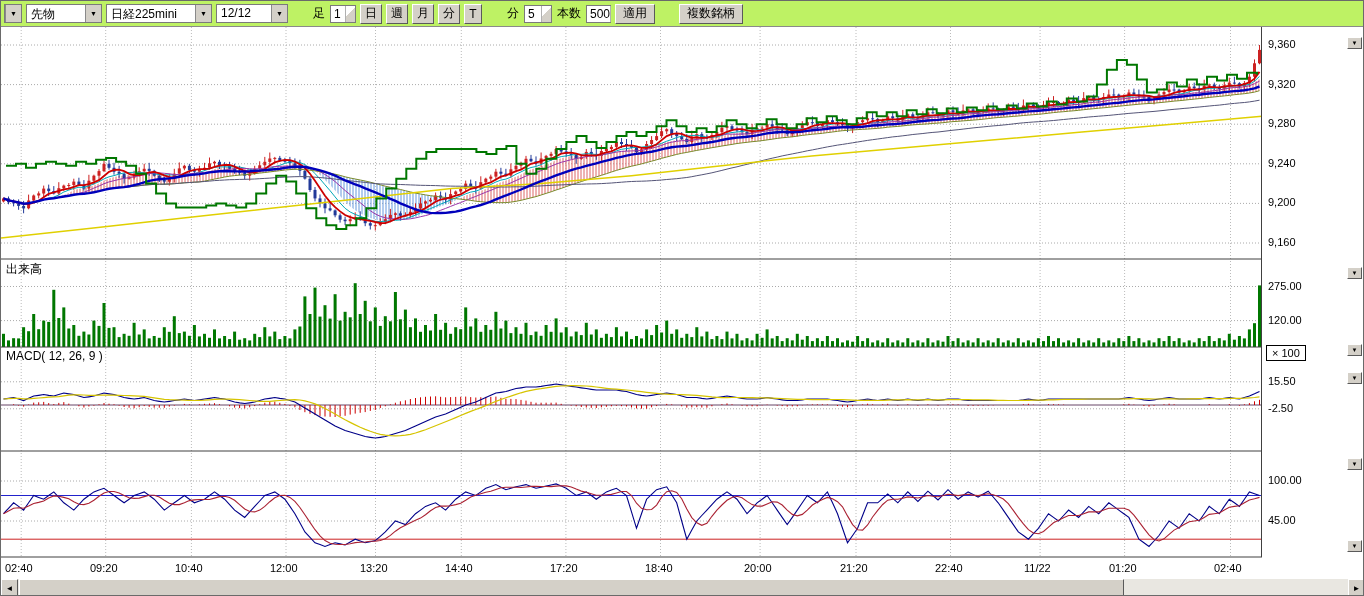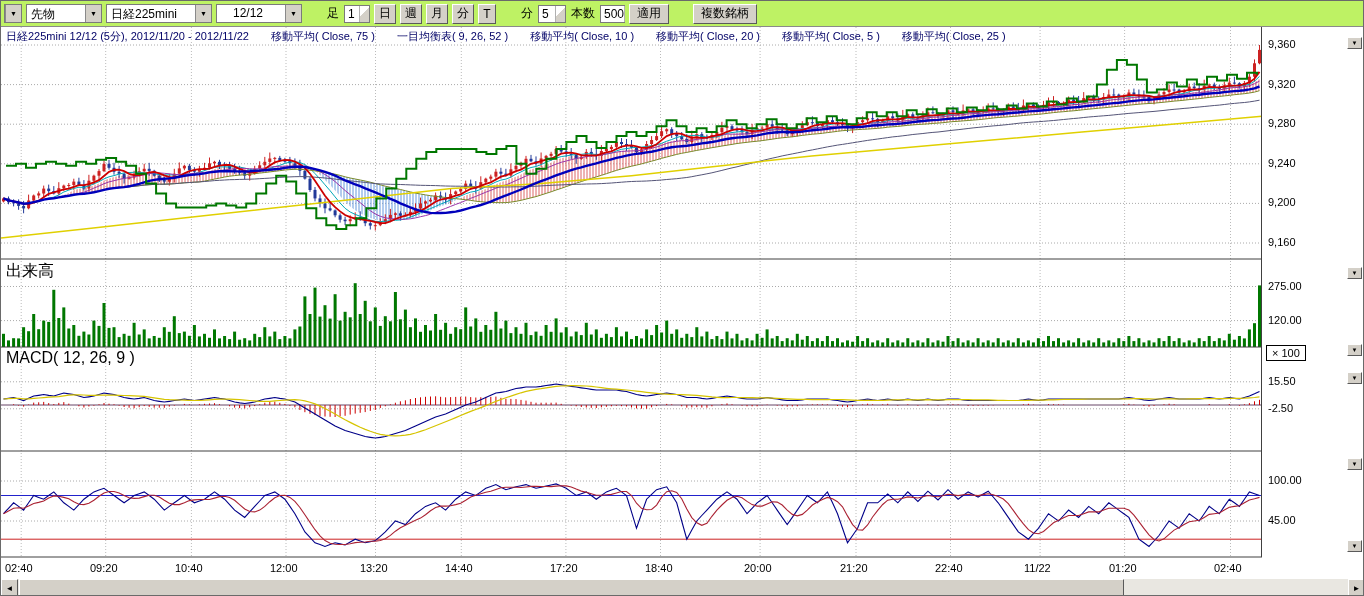--- a/index.html
+++ b/index.html
@@ -2,38 +2,38 @@
 <html><head>
 <meta charset="utf-8">
 <style>
   html,body{margin:0;padding:0;background:#c0c0c0;font-family:"Liberation Sans",sans-serif;}
   #app{position:relative;width:1364px;height:596px;background:#ffffff;border:1px solid #6a6a6a;box-sizing:border-box;overflow:hidden;}
   
   #toolbar{position:absolute;top:0;left:0;width:100%;height:26px;background:#bef264;border-bottom:1px solid #8a8a8a;display:flex;align-items:center;gap:4px;padding:0 3px;box-sizing:border-box;}
   .combo{background:#fff;border:1px solid #7a7a7a;height:19px;display:flex;align-items:stretch;box-sizing:border-box;}
   .combo-val{padding:1px 4px 0 4px;font-size:12px;flex:1;white-space:nowrap;overflow:hidden;}
   .combo-arrow{width:15px;background:#d4d0c8;border-left:1px solid #8a8a8a;font-size:7px;display:flex;align-items:center;justify-content:center;color:#000;}
-  .w-cat{width:76px;} .w-sym{width:106px;} .w-con{width:86px;padding-left:12px;} .w-tiny{width:18px;}
+  .w-cat{width:76px;} .w-sym{width:106px;} .w-con{width:72px;} .w-tiny{width:18px;}
   .tb-label{font-size:12px;color:#000;margin:0 1px;}
   .spin-input{background:#fff;border:1px solid #7a7a7a;height:18px;display:flex;align-items:center;box-sizing:border-box;font-size:12px;padding-left:3px;position:relative;}
   .spin-input .val{flex:1;}
   .spin-handle{width:9px;height:100%;background:linear-gradient(135deg,#ffffff 40%,#9a9a9a 42%,#d4d0c8 44%);border-left:1px solid #b0b0b0;}
   .w-s1{width:26px;} .w-s2{width:28px;} .w-s3{width:25px;}
   .tb-btn{height:20px;background:#d4d0c8;border:1px solid;border-color:#ffffff #5a5a5a #5a5a5a #ffffff;font-size:12px;font-family:inherit;padding:0 7px;color:#000;cursor:default;}
   .tb-btn.sq{width:22px;padding:0;text-align:center;}
   .tb-btn.tt{width:18px;padding:0;text-align:center;}
   .tb-gap{width:16px;}
   
   #chart-region{position:absolute;top:26px;left:0;width:1364px;height:532px;background:#fff;}
   #plot{position:absolute;left:0;top:0;width:1261px;height:531px;}
   #chart-svg{position:absolute;left:0;top:0;}
   .legend{position:absolute;left:5px;color:#000066;font-size:11px;white-space:nowrap;}
   #legend1{top:2px;} #legend2{top:15px;}
   .lg{margin-right:22px;}
-  .pane-title{position:absolute;left:5px;font-size:16px;color:#000;}
+  .pane-title{position:absolute;left:5px;font-size:12px;color:#000;}
   #vol-title{top:234px;} #macd-title{top:322px;} #stoch-title{top:427px;}
   #axis{position:absolute;left:1261px;top:0;width:83px;height:531px;font-size:11px;color:#000;}
   .axis-label{position:absolute;left:6px;white-space:nowrap;}
   #multiplier-box{position:absolute;left:4px;top:318px;border:1px solid #000;background:#fff;font-size:11px;height:14px;line-height:14px;padding:0 5px;}
   #gutter{position:absolute;left:1344px;top:0;width:20px;height:531px;}
   .pane-btn{position:absolute;left:2px;width:15px;height:12px;background:#d4d0c8;border:1px solid;border-color:#ffffff #5a5a5a #5a5a5a #ffffff;font-size:6px;line-height:10px;text-align:center;padding:0;color:#000;box-sizing:border-box;}
   
   #xlabels{position:absolute;top:558px;left:0;width:1261px;height:20px;font-size:11px;color:#000;}
   .xlab{position:absolute;top:3px;white-space:nowrap;}
   #scrollbar{position:absolute;top:578px;left:0;width:1364px;height:18px;background:#d4d0c8;display:flex;}
@@ -1095,21 +1095,20 @@
           <path d="M0,468.5H1261" stroke="#2222cc" stroke-width="1" fill="none"></path>
           <path d="M0,512.2H1261" stroke="#cc2222" stroke-width="1" fill="none"></path>
           <path d="M2.5,486.7L7.5,481.3L12.6,475.8L17.6,479.4L22.6,483.1L27.6,475.8L32.7,468.5L37.7,470.4L42.7,472.2L47.7,468.5L52.8,464.9L57.8,470.4L62.8,475.8L67.8,479.4L72.8,483.1L77.9,477.6L82.9,472.2L87.9,468.5L92.9,464.9L98.0,463.1L103.0,461.3L108.0,464.9L113.0,468.5L118.1,472.2L123.1,475.8L128.1,472.2L133.1,468.5L138.2,466.7L143.2,464.9L148.2,468.5L153.2,472.2L158.3,477.6L163.3,483.1L168.3,479.4L173.3,475.8L178.3,472.2L183.4,468.5L188.4,472.2L193.4,475.8L198.4,474.0L203.5,472.2L208.5,468.5L213.5,464.9L218.5,468.5L223.6,472.2L228.6,477.6L233.6,483.1L238.6,486.7L243.7,490.4L248.7,484.9L253.7,479.4L258.7,474.0L263.8,468.5L268.8,466.7L273.8,464.9L278.8,468.5L283.9,472.2L288.9,479.4L293.9,486.7L298.9,495.8L303.9,504.9L309.0,510.3L314.0,515.8L319.0,517.6L324.0,519.4L329.1,517.6L334.1,515.8L339.1,516.9L344.1,518.0L349.2,515.1L354.2,512.2L359.2,514.0L364.2,515.8L369.3,514.7L374.3,513.6L379.3,509.3L384.3,504.9L389.4,499.4L394.4,494.0L399.4,495.8L404.4,497.6L409.4,492.2L414.5,486.7L419.5,483.1L424.5,479.4L429.5,477.6L434.6,475.8L439.6,479.4L444.6,483.1L449.6,477.6L454.7,472.2L459.7,468.5L464.7,464.9L469.7,466.7L474.8,468.5L479.8,464.9L484.8,461.3L489.8,459.5L494.9,457.6L499.9,460.2L504.9,462.7L509.9,461.3L515.0,459.8L520.0,458.7L525.0,457.6L530.0,459.5L535.0,461.3L540.1,460.2L545.1,459.1L550.1,458.0L555.1,456.9L560.2,459.1L565.2,461.3L570.2,464.9L575.2,468.5L580.3,466.7L585.3,464.9L590.3,468.5L595.3,472.2L600.4,468.5L605.4,464.9L610.4,463.1L615.4,461.3L620.5,464.9L625.5,468.5L630.5,484.9L635.5,501.3L640.5,486.7L645.6,472.2L650.6,467.4L655.6,462.7L660.6,461.3L665.7,459.8L670.7,467.8L675.7,475.8L680.7,494.0L685.8,512.2L690.8,503.1L695.8,494.0L700.8,488.5L705.9,483.1L710.9,477.6L715.9,472.2L720.9,468.5L726.0,464.9L731.0,468.5L736.0,472.2L741.0,479.4L746.0,486.7L751.1,481.3L756.1,475.8L761.1,472.2L766.1,468.5L771.2,475.8L776.2,483.1L781.2,490.4L786.2,497.6L791.3,490.4L796.3,483.1L801.3,475.8L806.3,468.5L811.4,472.2L816.4,475.8L821.4,470.4L826.4,464.9L831.5,475.8L836.5,486.7L841.5,501.3L846.5,515.8L851.6,508.5L856.6,501.3L861.6,488.5L866.6,475.8L871.6,475.8L876.7,475.8L881.7,471.4L886.7,467.1L891.7,471.4L896.8,475.8L901.8,470.4L906.8,464.9L911.8,469.6L916.9,474.4L921.9,469.3L926.9,464.2L931.9,468.5L937.0,472.9L942.0,467.8L947.0,462.7L952.0,467.4L957.1,472.2L962.1,468.5L967.1,464.9L972.1,467.4L977.1,470.0L982.2,467.1L987.2,464.2L992.2,470.0L997.2,475.8L1002.3,483.1L1007.3,490.4L1012.3,497.6L1017.3,504.9L1022.4,508.5L1027.4,512.2L1032.4,506.7L1037.4,501.3L1042.5,494.0L1047.5,486.7L1052.5,490.4L1057.5,494.0L1062.6,488.5L1067.6,483.1L1072.6,486.7L1077.6,490.4L1082.7,484.9L1087.7,479.4L1092.7,483.1L1097.7,486.7L1102.7,481.3L1107.8,475.8L1112.8,479.4L1117.8,483.1L1122.8,486.7L1127.9,490.4L1132.9,501.3L1137.9,512.2L1142.9,515.8L1148.0,519.4L1153.0,514.0L1158.0,508.5L1163.0,501.3L1168.1,494.0L1173.1,497.6L1178.1,501.3L1183.1,494.0L1188.2,486.7L1193.2,490.4L1198.2,494.0L1203.2,486.7L1208.2,479.4L1213.3,483.1L1218.3,486.7L1223.3,479.4L1228.3,472.2L1233.4,475.8L1238.4,479.4L1243.4,472.2L1248.4,464.9L1253.5,466.7L1258.5,468.5" fill="none" stroke="#000088" stroke-width="1.1"></path>
           <path d="M2.5,486.7L7.5,484.0L12.6,481.3L17.6,480.8L22.6,481.3L27.6,479.1L32.7,476.5L37.7,475.4L42.7,474.0L47.7,471.1L52.8,468.9L57.8,469.3L62.8,470.4L67.8,471.8L72.8,474.7L77.9,477.3L82.9,477.6L87.9,476.2L92.9,473.3L98.0,469.3L103.0,466.0L108.0,464.5L113.0,464.5L118.1,466.0L123.1,468.5L128.1,470.7L133.1,471.4L138.2,471.1L143.2,469.6L148.2,468.2L153.2,468.2L158.3,470.0L163.3,473.3L168.3,476.2L173.3,477.6L178.3,477.6L183.4,475.8L188.4,473.6L193.4,472.9L198.4,472.5L203.5,472.5L208.5,472.5L213.5,471.1L218.5,469.6L223.6,469.3L228.6,470.4L233.6,473.3L238.6,477.6L243.7,482.0L248.7,484.5L253.7,484.9L258.7,483.1L263.8,479.4L268.8,474.7L273.8,470.7L278.8,468.5L283.9,468.2L288.9,470.4L293.9,474.4L298.9,480.5L303.9,487.8L309.0,495.4L314.0,502.7L319.0,508.9L324.0,513.6L329.1,516.2L334.1,517.2L339.1,517.5L344.1,517.5L349.2,516.7L354.2,515.6L359.2,515.2L364.2,515.0L369.3,514.3L374.3,514.1L379.3,513.5L384.3,511.7L389.4,508.4L394.4,504.2L399.4,500.7L404.4,498.3L409.4,495.8L414.5,493.3L419.5,491.1L424.5,487.8L429.5,483.8L434.6,480.5L439.6,479.1L444.6,479.1L449.6,478.7L454.7,477.6L459.7,476.2L464.7,473.3L469.7,470.0L474.8,468.2L479.8,466.7L484.8,465.3L489.8,464.2L494.9,462.4L499.9,460.7L504.9,460.3L509.9,460.3L515.0,460.3L520.0,460.5L525.0,460.0L530.0,459.4L535.0,459.4L540.1,459.5L545.1,459.5L550.1,459.6L555.1,459.1L560.2,458.7L565.2,458.9L570.2,460.0L575.2,462.1L580.3,464.1L585.3,465.3L590.3,466.7L595.3,468.2L600.4,468.2L605.4,467.8L610.4,467.4L615.4,466.0L620.5,464.5L625.5,464.5L630.5,468.5L635.5,476.2L640.5,481.3L645.6,482.7L650.6,482.5L655.6,478.1L660.6,470.1L665.7,464.7L670.7,463.8L675.7,465.5L680.7,471.7L685.8,481.9L690.8,490.6L695.8,495.8L700.8,498.3L705.9,496.2L710.9,489.3L715.9,483.1L720.9,478.0L726.0,473.3L731.0,470.4L736.0,469.3L741.0,470.7L746.0,474.4L751.1,477.6L756.1,479.1L761.1,479.1L766.1,476.9L771.2,474.7L776.2,475.1L781.2,478.0L786.2,483.1L791.3,487.4L796.3,488.9L801.3,487.4L806.3,483.1L811.4,478.0L816.4,475.1L821.4,472.5L826.4,470.4L831.5,471.8L836.5,474.7L841.5,479.8L846.5,488.9L851.6,497.6L856.6,502.7L861.6,503.1L866.6,498.0L871.6,490.0L876.7,483.4L881.7,477.5L886.7,473.2L891.7,472.3L896.8,472.3L901.8,471.2L906.8,469.9L911.8,470.4L916.9,471.0L921.9,469.7L926.9,468.5L931.9,469.2L937.0,469.8L942.0,468.5L947.0,467.2L952.0,467.9L957.1,468.6L962.1,467.7L967.1,467.2L972.1,468.1L977.1,468.6L982.2,467.6L987.2,466.7L992.2,467.7L997.2,469.4L1002.3,472.0L1007.3,476.7L1012.3,483.4L1017.3,490.4L1022.4,496.9L1027.4,502.7L1032.4,506.0L1037.4,506.7L1042.5,504.5L1047.5,500.2L1052.5,495.8L1057.5,493.3L1062.6,490.7L1067.6,488.5L1072.6,488.5L1077.6,488.5L1082.7,486.7L1087.7,484.9L1092.7,484.9L1097.7,484.9L1102.7,483.1L1107.8,481.3L1112.8,481.3L1117.8,481.3L1122.8,481.3L1127.9,483.1L1132.9,488.2L1137.9,494.7L1142.9,501.3L1148.0,507.8L1153.0,512.5L1158.0,514.0L1163.0,511.8L1168.1,507.4L1173.1,503.1L1178.1,500.5L1183.1,497.6L1188.2,494.7L1193.2,494.0L1198.2,493.3L1203.2,490.4L1208.2,487.4L1213.3,486.7L1218.3,486.0L1223.3,483.1L1228.3,480.2L1233.4,479.4L1238.4,478.7L1243.4,475.8L1248.4,472.9L1253.5,471.8L1258.5,470.4" fill="none" stroke="#aa2233" stroke-width="1.1"></path>
           <path d="M0,232H1261" stroke="#404040" stroke-width="1" fill="none"></path>
           <path d="M0,320H1261" stroke="#404040" stroke-width="1" fill="none"></path>
           <path d="M0,424H1261" stroke="#404040" stroke-width="1" fill="none"></path>
           <path d="M0,530H1261" stroke="#404040" stroke-width="1" fill="none"></path>
           <path d="M1260.5,0V530" stroke="#404040" stroke-width="1" fill="none"></path>
         </svg>
-      <div id="legend1" class="legend"><span class="lg">日経225mini 12/12 (5分), 2012/11/20 - 2012/11/22</span><span class="lg">移動平均( Close, 75 )</span><span class="lg">一目均衡表( 9, 26, 52 )</span><span class="lg">移動平均( Close, 10 )</span><span class="lg">移動平均( Close, 20 )</span><span class="lg">移動平均( Close, 5 )</span><span class="lg">移動平均( Close, 25 )</span></div>
       <div id="vol-title" class="pane-title">出来高</div>
       <div id="macd-title" class="pane-title">MACD( 12, 26, 9 )</div>
     </div>
     <div id="axis">
       <div id="multiplier-box">× 100</div>
     <div class="axis-label" style="top: 11px;">9,360</div>
         <div class="axis-label" style="top: 51px;">9,320</div>
         <div class="axis-label" style="top: 90px; text-align: right;">9,280</div>
         <div class="axis-label" style="top: 130px;">9,240</div>
         <div class="axis-label" style="top: 169px;">9,200</div>

